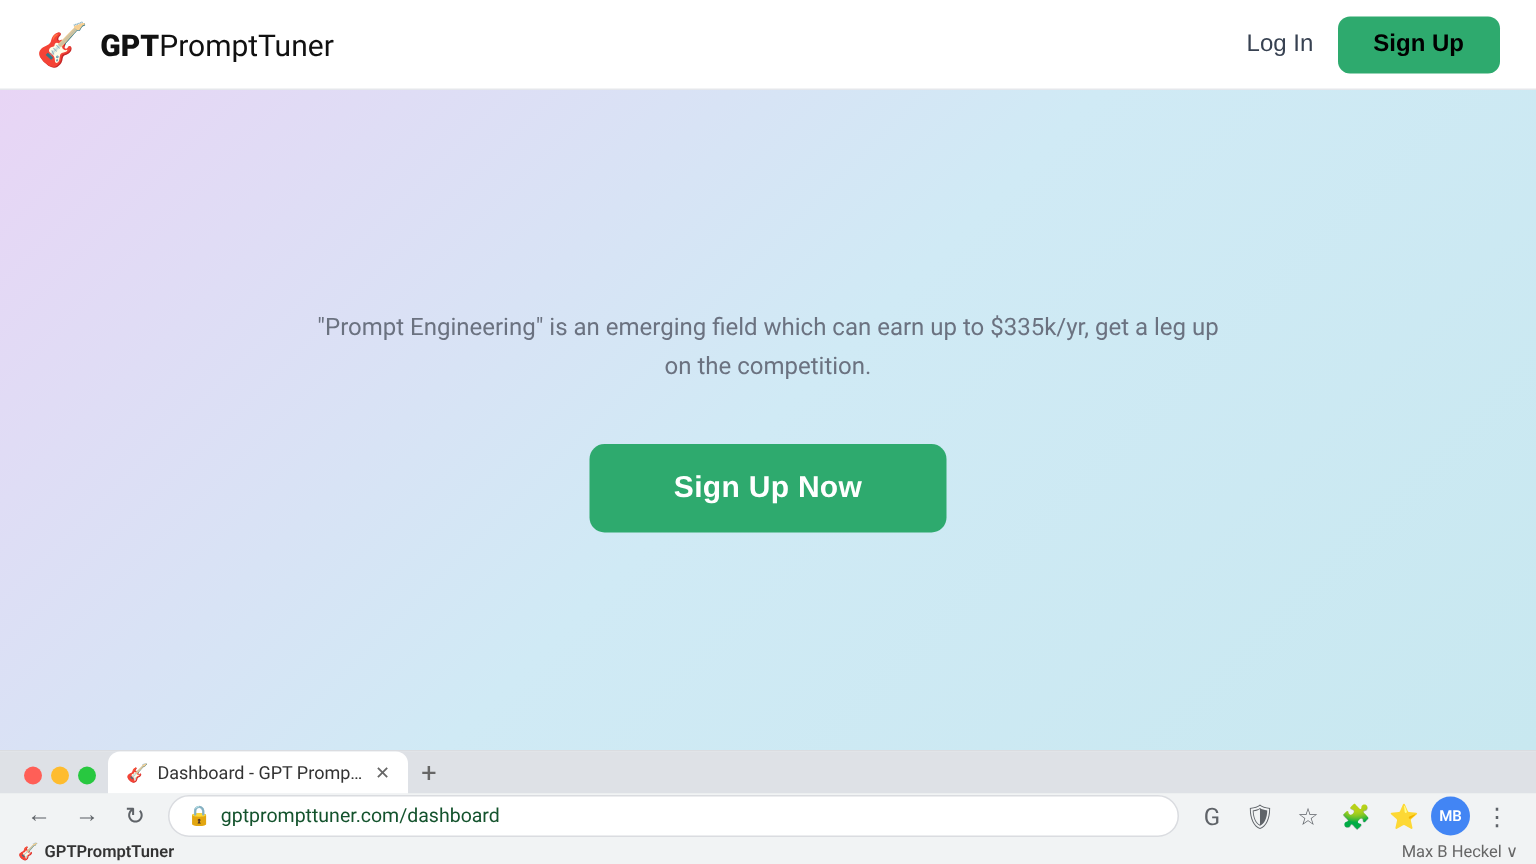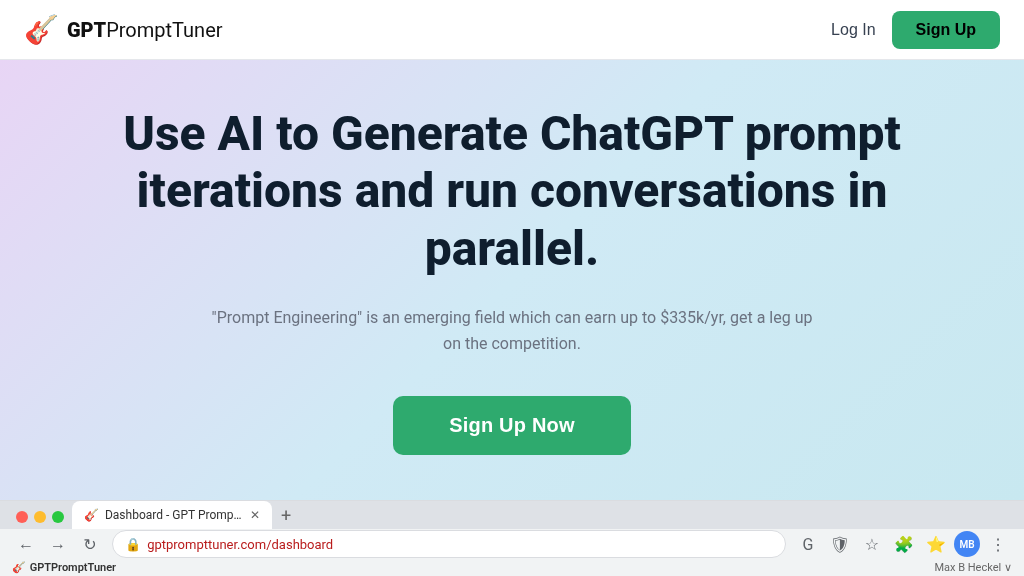--- a/index.html
+++ b/index.html
@@ -238,21 +238,21 @@
       border-radius: 14px;
       padding: 0 12px;
       font-size: 13px;
       color: #333;
       display: flex;
       align-items: center;
       gap: 6px;
     }
 
     .address-text {
-      color: #b91c1c;
+      color: #14532d;
       font-size: 13px;
     }
 
     .browser-actions {
       display: flex;
       gap: 4px;
       align-items: center;
     }
 
     .action-icon {
@@ -319,21 +319,20 @@
         <strong>GPT</strong><span>PromptTuner</span>
       </span>
     </div>
     <div class="navbar-actions">
       <button class="login-btn">Log In</button>
       <button class="signup-btn">Sign Up</button>
     </div>
   </nav>
 
   <section class="hero">
-    <h1 class="hero-title">Use AI to Generate ChatGPT prompt iterations and run conversations in parallel.</h1>
     <p class="hero-subtitle">"Prompt Engineering" is an emerging field which can earn up to $335k/yr, get a leg up on the competition.</p>
     <button class="hero-cta">Sign Up Now</button>
   </section>
 
 </div>
 
 <div class="browser-chrome">
 
   <div class="browser-tabs">
     <div class="tab-controls">

